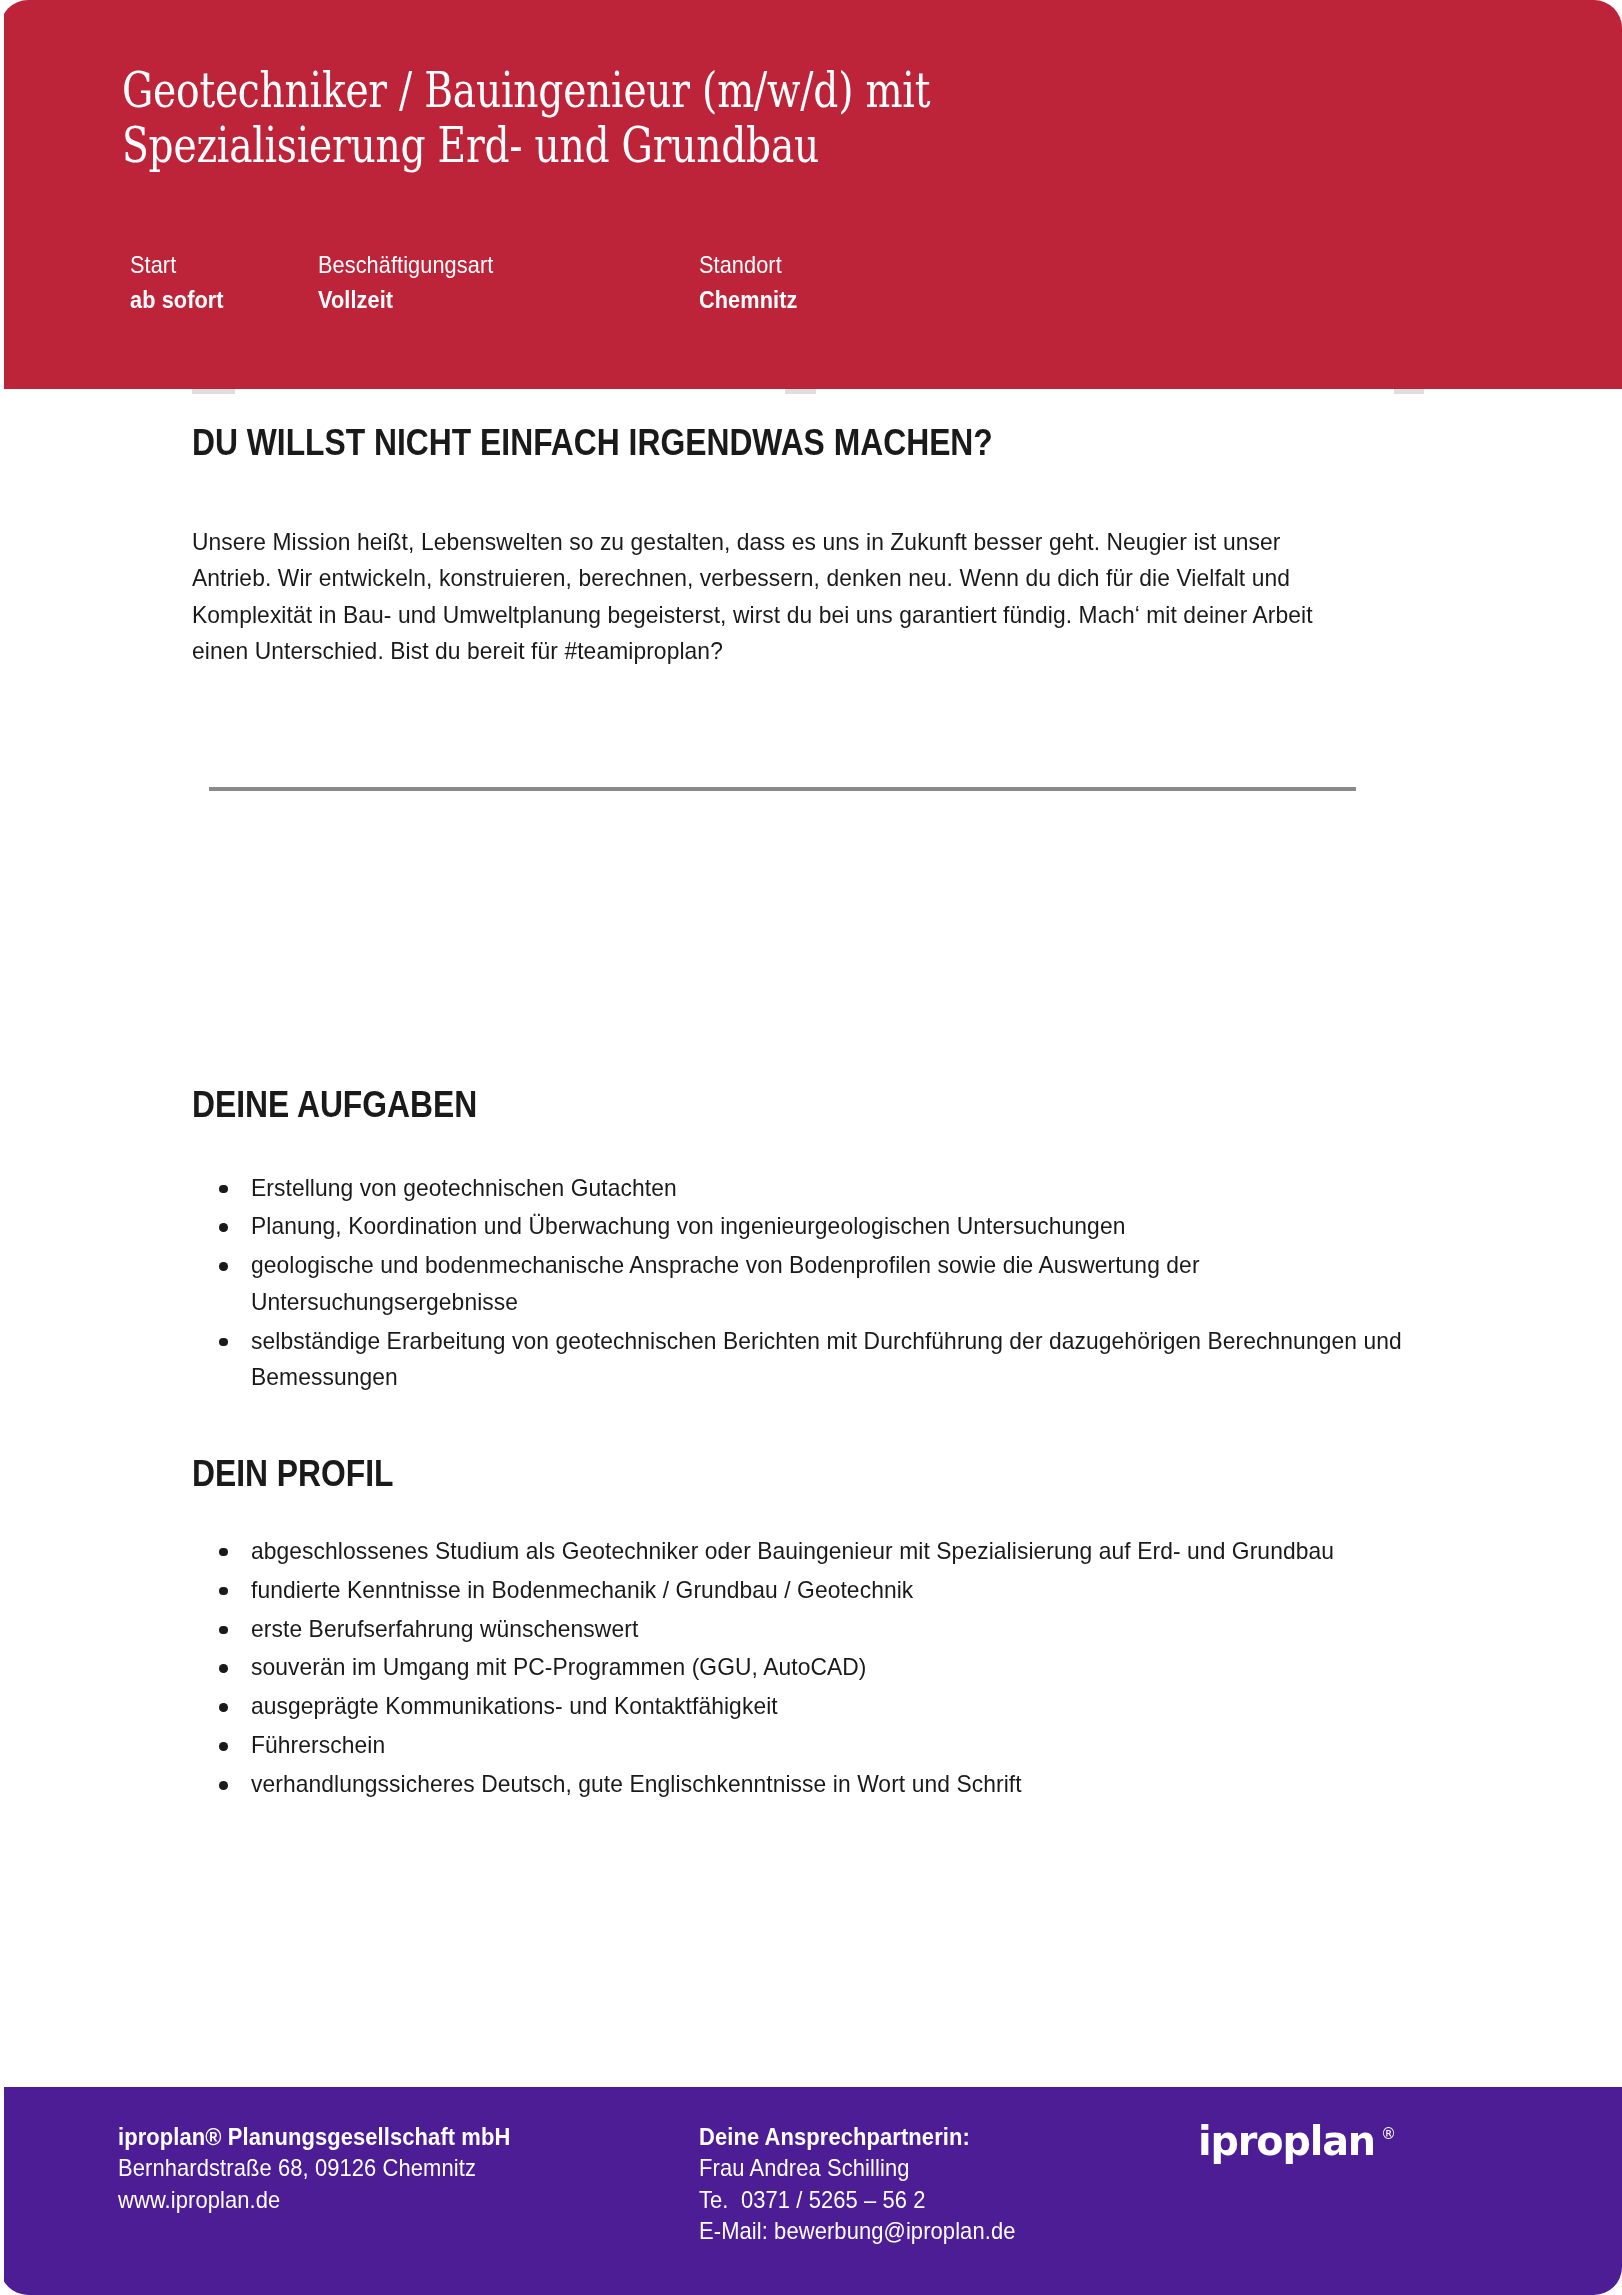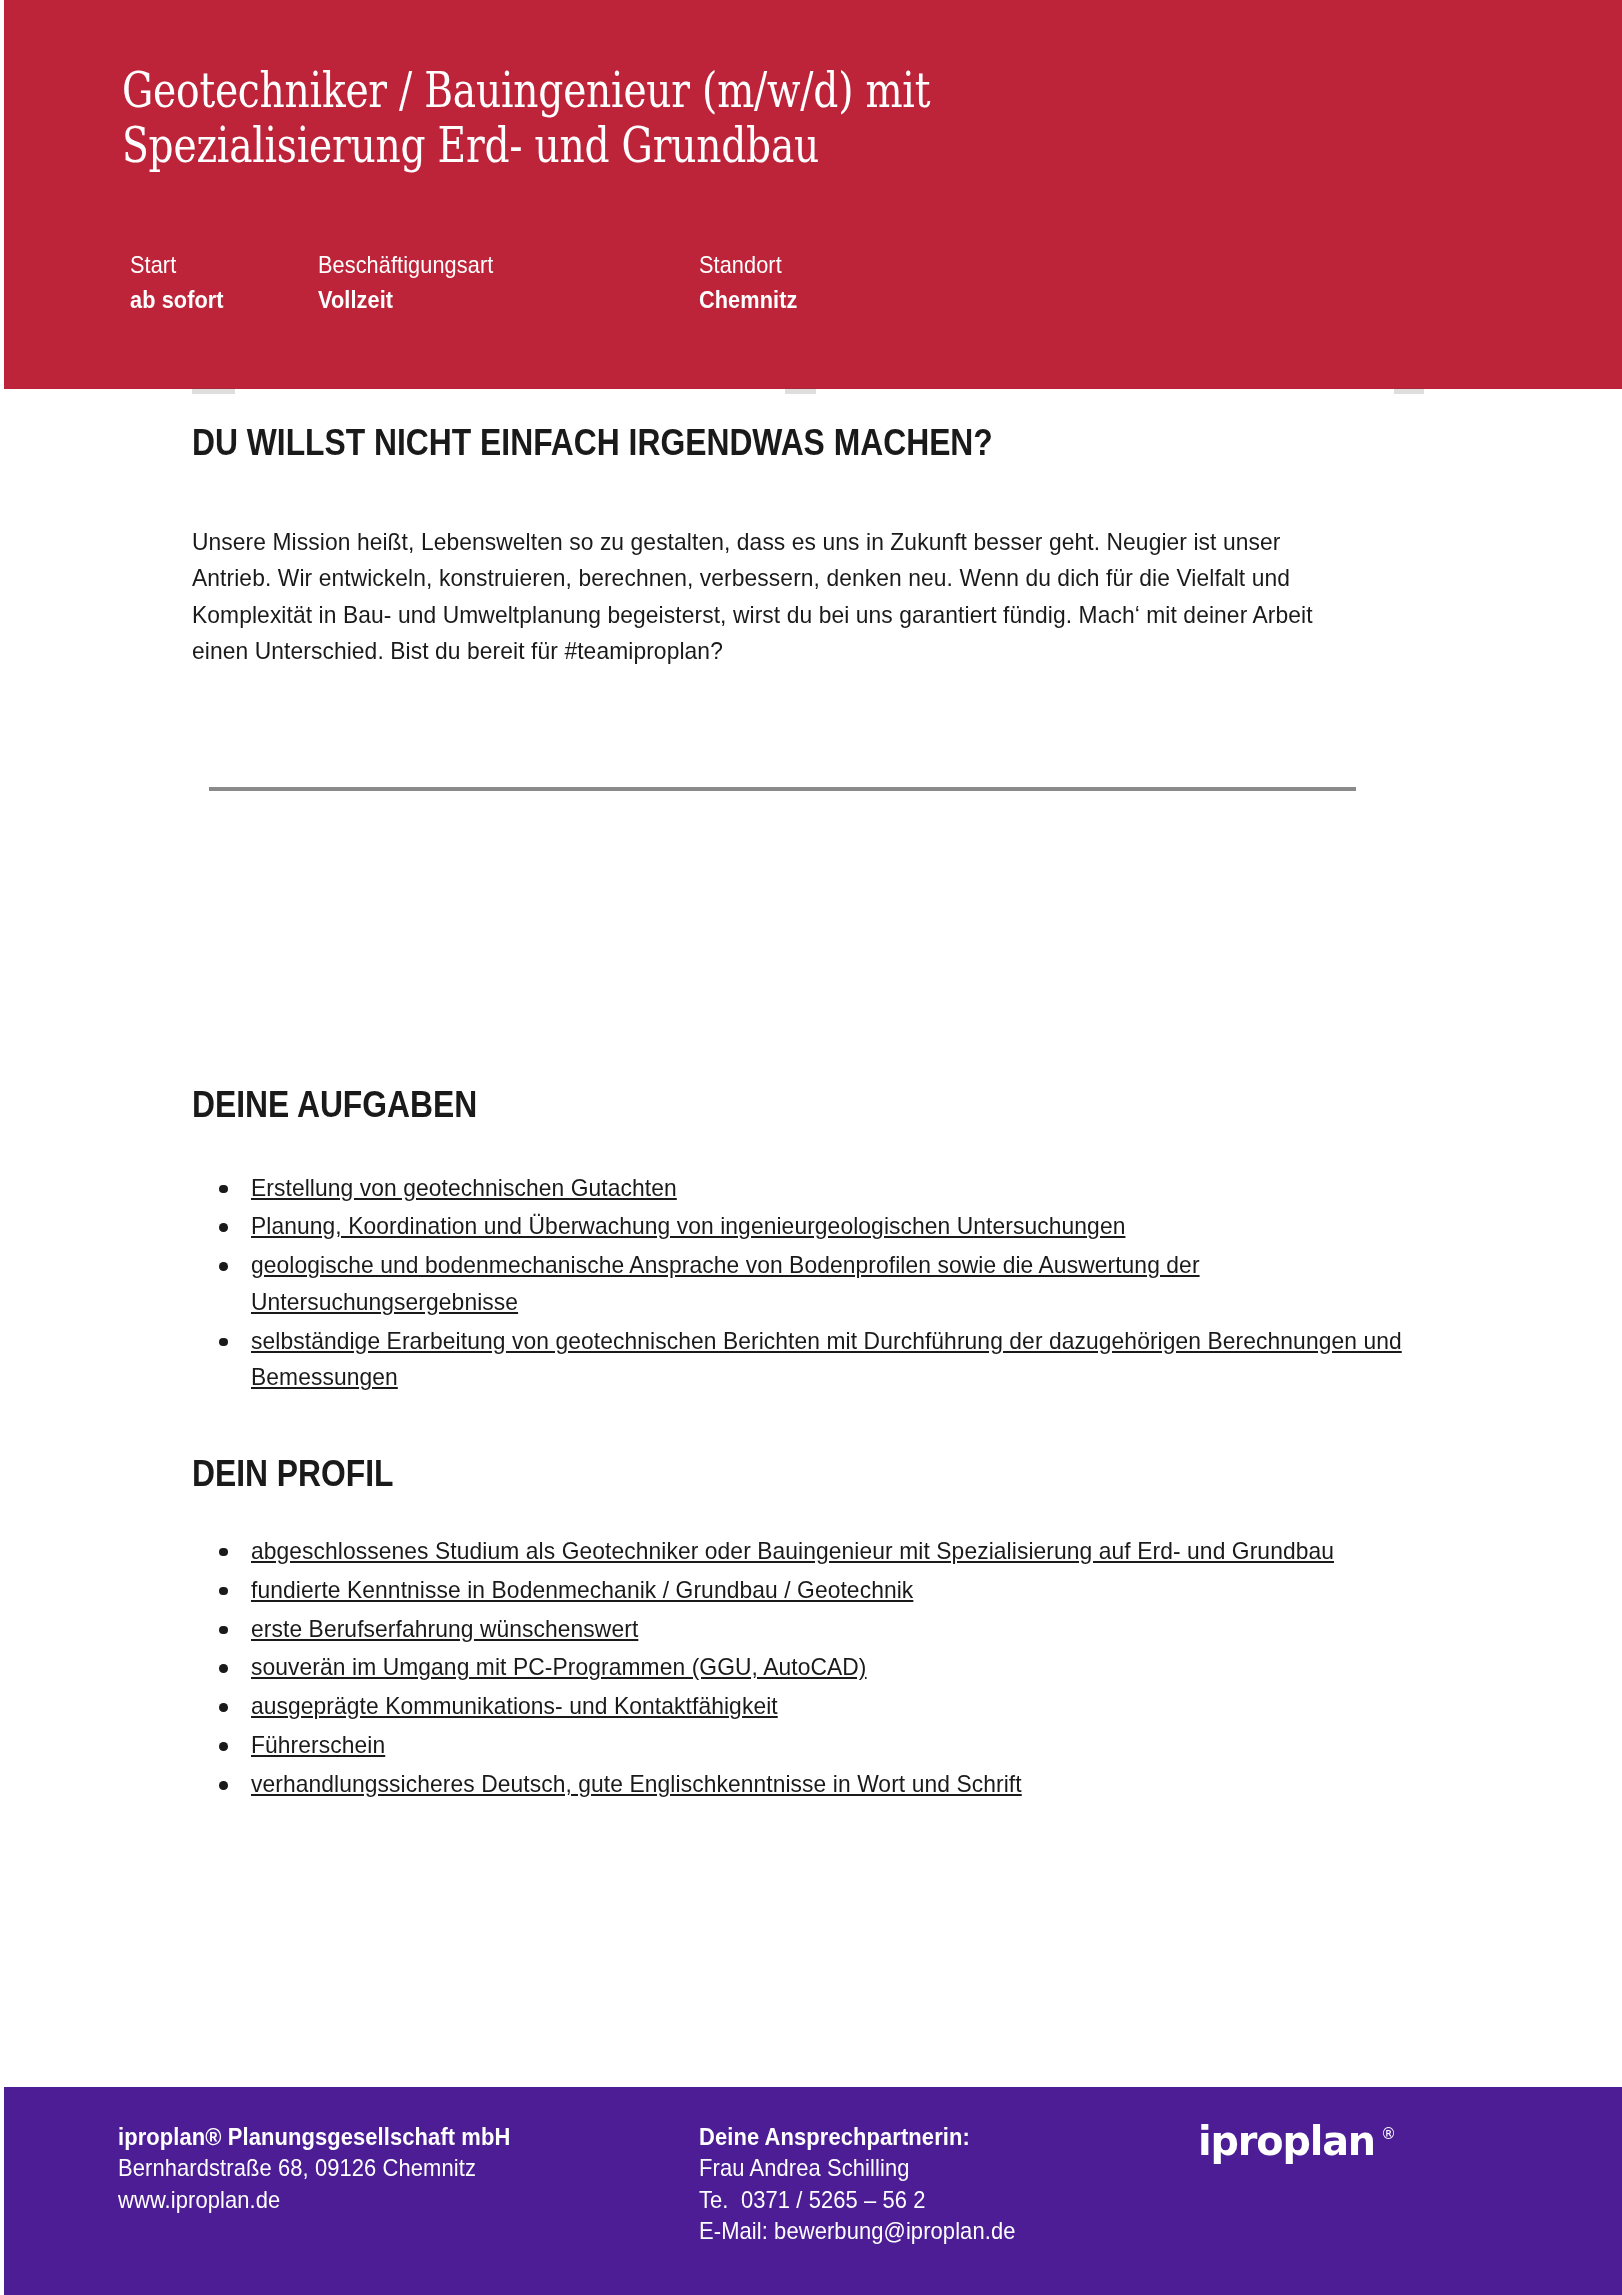--- a/index.html
+++ b/index.html
@@ -12,20 +12,21 @@
     font-family: "Liberation Sans", sans-serif;
     -webkit-font-smoothing: antialiased;
   }
 
   .page {
     position: relative;
     width: 1622px;
     height: 2295px;
     background: #ffffff;
     overflow: hidden;
+    border-radius: 28px;
   }
 
   
   .header-band {
     position: absolute;
     left: 3.9px;
     top: 0;
     width: 1619px;
     height: 389px;
     background: #BE2439;
@@ -155,21 +156,20 @@
 
   ul.bullets li {
     position: relative;
     padding-left: 59px;
     margin: 0 0 2.4px 0;
     color: #1a1a1a;
     font-size: 24px;
     line-height: 1.52;
     font-weight: 400;
     letter-spacing: 0.1px;
-    text-decoration: underline;
   }
   ul.bullets li > .li-text {
     display: block;
     transform: scaleX(0.95);
     transform-origin: left top;
     width: 1280px;
   }
   ul.bullets li::before {
     content: "";
     position: absolute;

